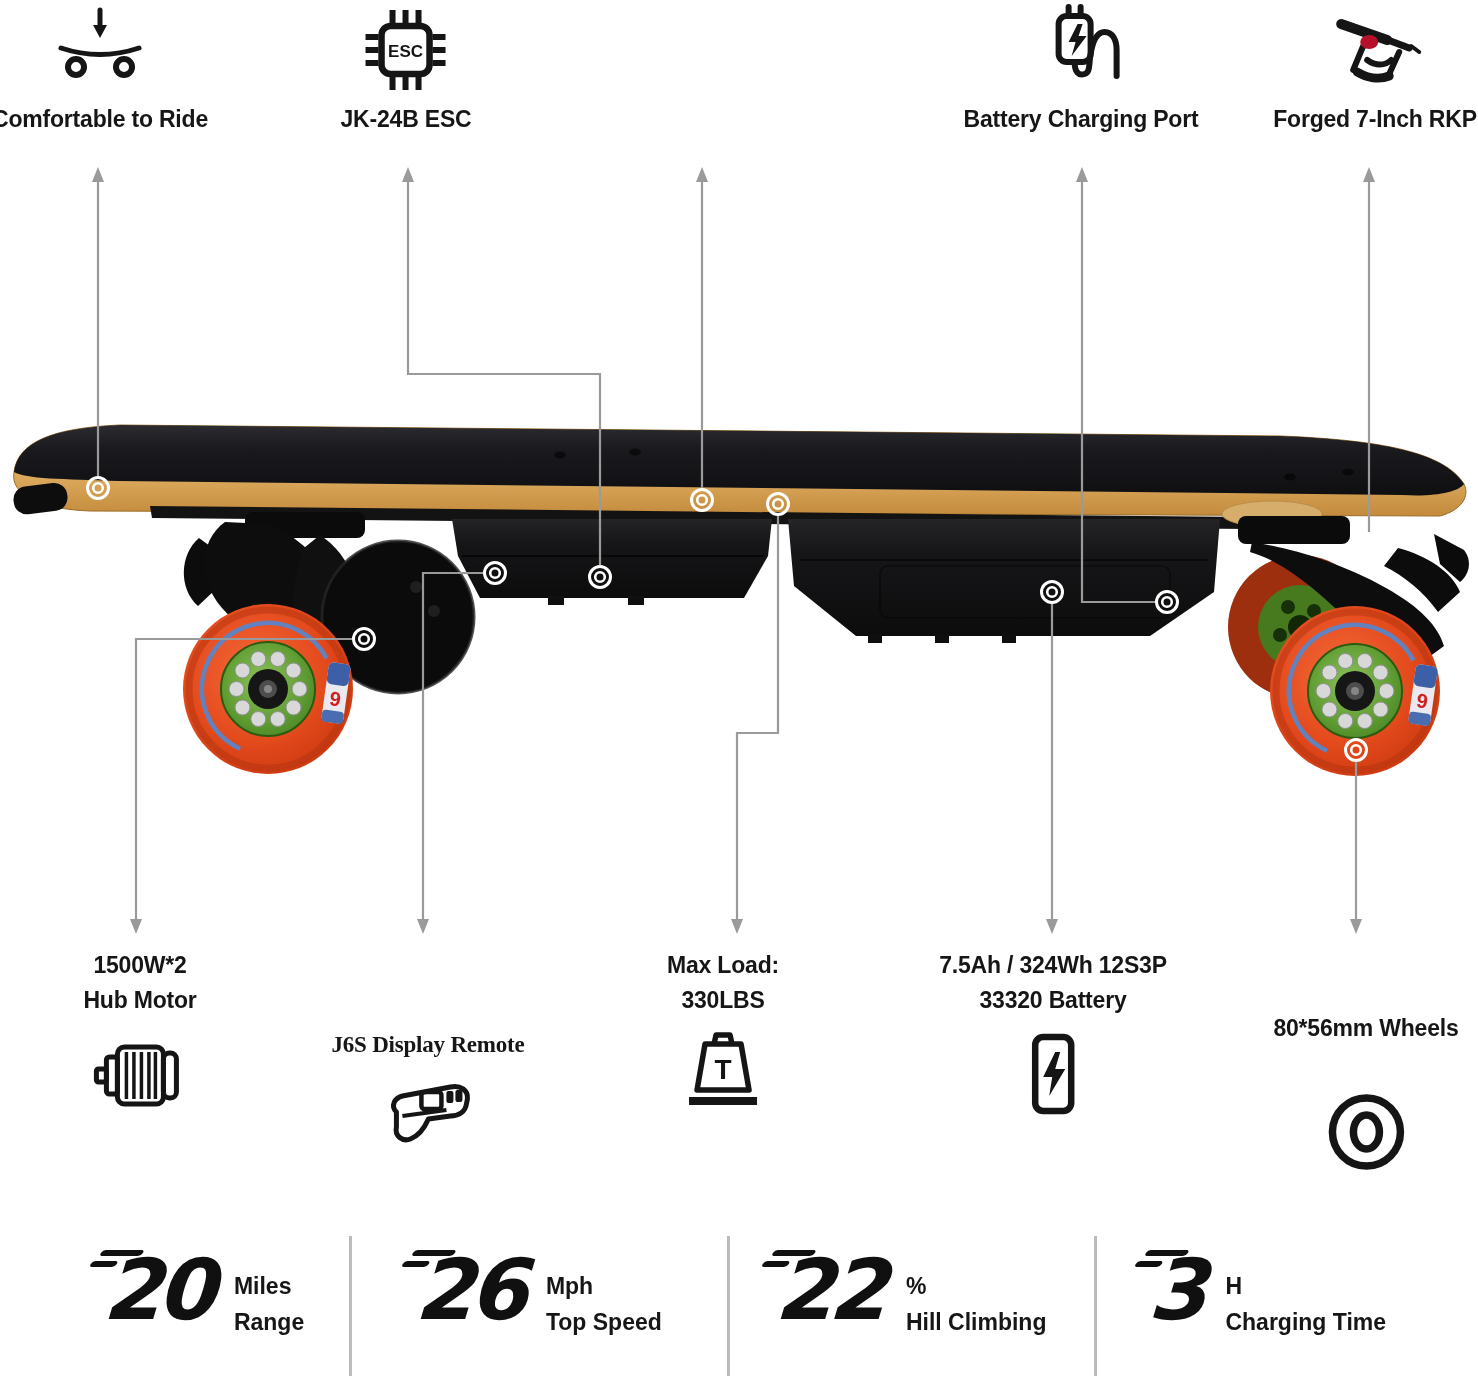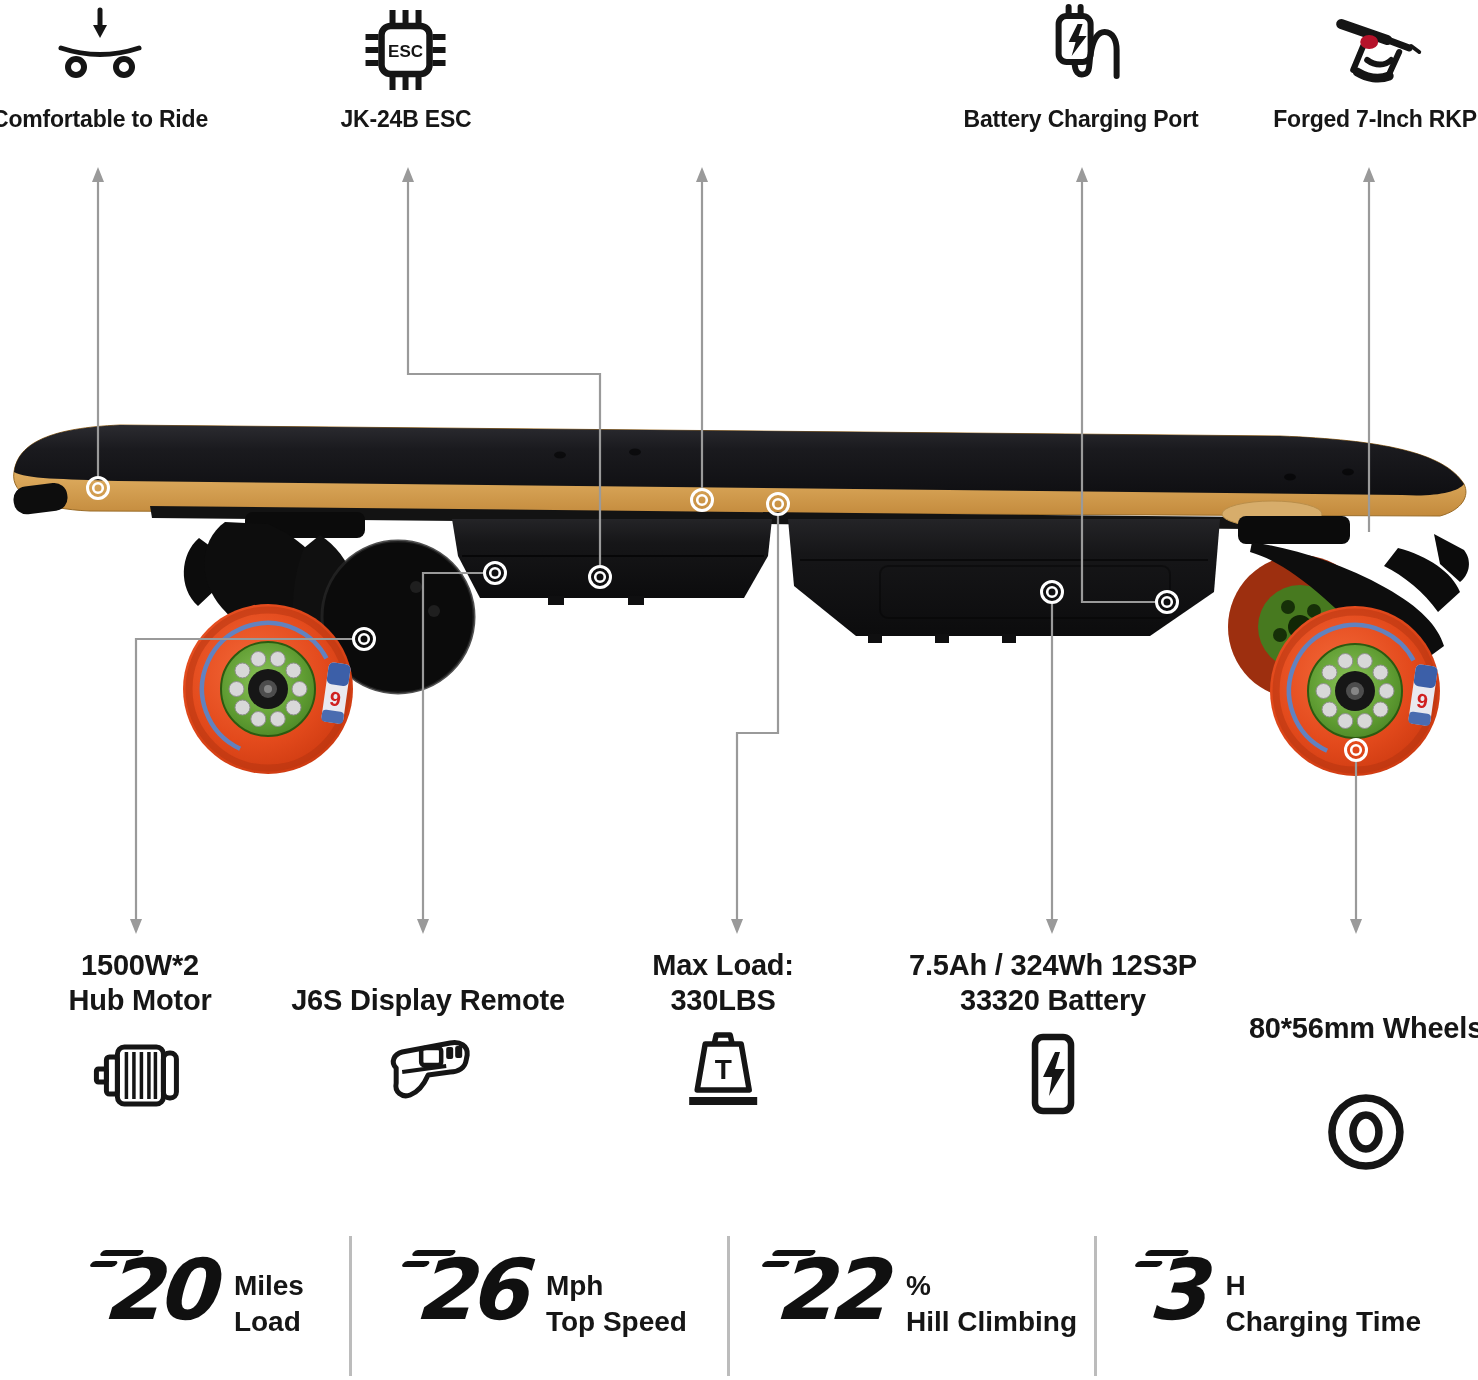--- a/index.html
+++ b/index.html
@@ -13,36 +13,36 @@
 
   
   .feat {
     position:absolute; transform:translateX(-50%);
     display:flex; flex-direction:column; align-items:center;
     white-space:nowrap; text-align:center;
   }
   .icon-box { height:96px; display:flex; align-items:center; justify-content:center; }
   .feat-label { margin-top:8px; font-size:23px; font-weight:700; letter-spacing:-0.2px; color:#161616; }
 
-  .bf-line { font-size:29px; font-weight:700; height:35px; line-height:35px; letter-spacing:-0.2px; }
+  .bf-line { font-size:23px; font-weight:700; height:35px; line-height:35px; letter-spacing:-0.2px; }
   .bf .icon-box { margin-top:12px; height:92px; }
 
   
   .stat { position:absolute; top:1248px; display:flex; align-items:flex-start; }
   .stat-num {
     position:relative;
     font-family:"DejaVu Sans", sans-serif;
     font-size:84px; line-height:84px; font-weight:bold; font-style:italic;
     letter-spacing:-5px; color:#101010; transform:skewX(-6deg);
   }
   .dashes { position:absolute; left:-14px; top:2px; }
   .dash1, .dash2 { background:#101010; height:6px; border-radius:3px; transform:skewX(-30deg); }
   .dash1 { width:42px; }
   .dash2 { width:26px; margin-top:5px; margin-left:-9px; }
-  .stat-unit { margin-left:16px; margin-top:20px; font-size:28px; font-weight:700; line-height:36px; text-align:left; }
+  .stat-unit { margin-left:16px; margin-top:20px; font-size:23px; font-weight:700; line-height:36px; text-align:left; }
   .divider { position:absolute; top:1236px; width:3px; height:140px; background:#bcbcbc; }
 </style>
 </head>
 <body>
 
 <div class="canvas">
 
   <svg class="board-layer" width="1478" height="1380" viewBox="0 0 1478 1380">
     <defs>
       <linearGradient id="woodGrad" x1="0" y1="0" x2="0" y2="1">
@@ -326,21 +326,21 @@
             <line x1="49" y1="24" x2="49" y2="71"></line>
               <line x1="56.5" y1="24" x2="56.5" y2="71"></line>
             <line x1="63" y1="24" x2="63" y2="71"></line>
           </g>
           <rect x="71" y="25" width="13" height="45" rx="6"></rect>
         </g>
       </svg>
     </div>
   </div>
 
-  <div class="feat bf" style="left:428px; top:948px;">
+  <div class="feat bf" style="left:428px; top:992px;font-family:Liberation Serif, serif;">
     <div class="bf-line"></div>
     <div class="bf-line">J6S Display Remote</div>
     <div class="icon-box">
       <svg width="96" height="96" viewBox="0 0 96 96">
         <path d="M 16 40 C 10 34 14 26 22 24 L 70 15 C 80 13 88 18 87 27 L 86 32 C 85 40 78 44 70 44 L 48 47 C 44 56 38 64 30 67 C 22 70 14 64 16 55 Z" fill="none" stroke="#151515" stroke-width="5" stroke-linejoin="round" stroke-linecap="round"></path>
         <rect x="41" y="20" width="20" height="17" rx="3" fill="none" stroke="#151515" stroke-width="4.5"></rect>
         <rect x="66" y="19" width="7" height="12" rx="2" fill="#151515"></rect>
         <rect x="75" y="18" width="7" height="12" rx="2" fill="#151515"></rect>
         <path d="M 22 44 L 66 38" stroke="#151515" stroke-width="4"></path>
       </svg>
@@ -387,21 +387,21 @@
   <div class="stat" style="left:111px;">
     <div class="stat-num">
       <div class="dashes">
           <div class="dash1"></div>
           <div class="dash2"></div>
         </div>
       <span>20</span>
     </div>
     <div class="stat-unit">
       <div>Miles</div>
-      <div>Load</div>
+      <div>Range</div>
     </div>
   </div>
   <div class="divider" style="left:349px;"></div>
 
   <div class="stat" style="left:423px;">
     <div class="stat-num">
       <div class="dashes">
           <div class="dash1"></div>
           <div class="dash2"></div>
         </div>

